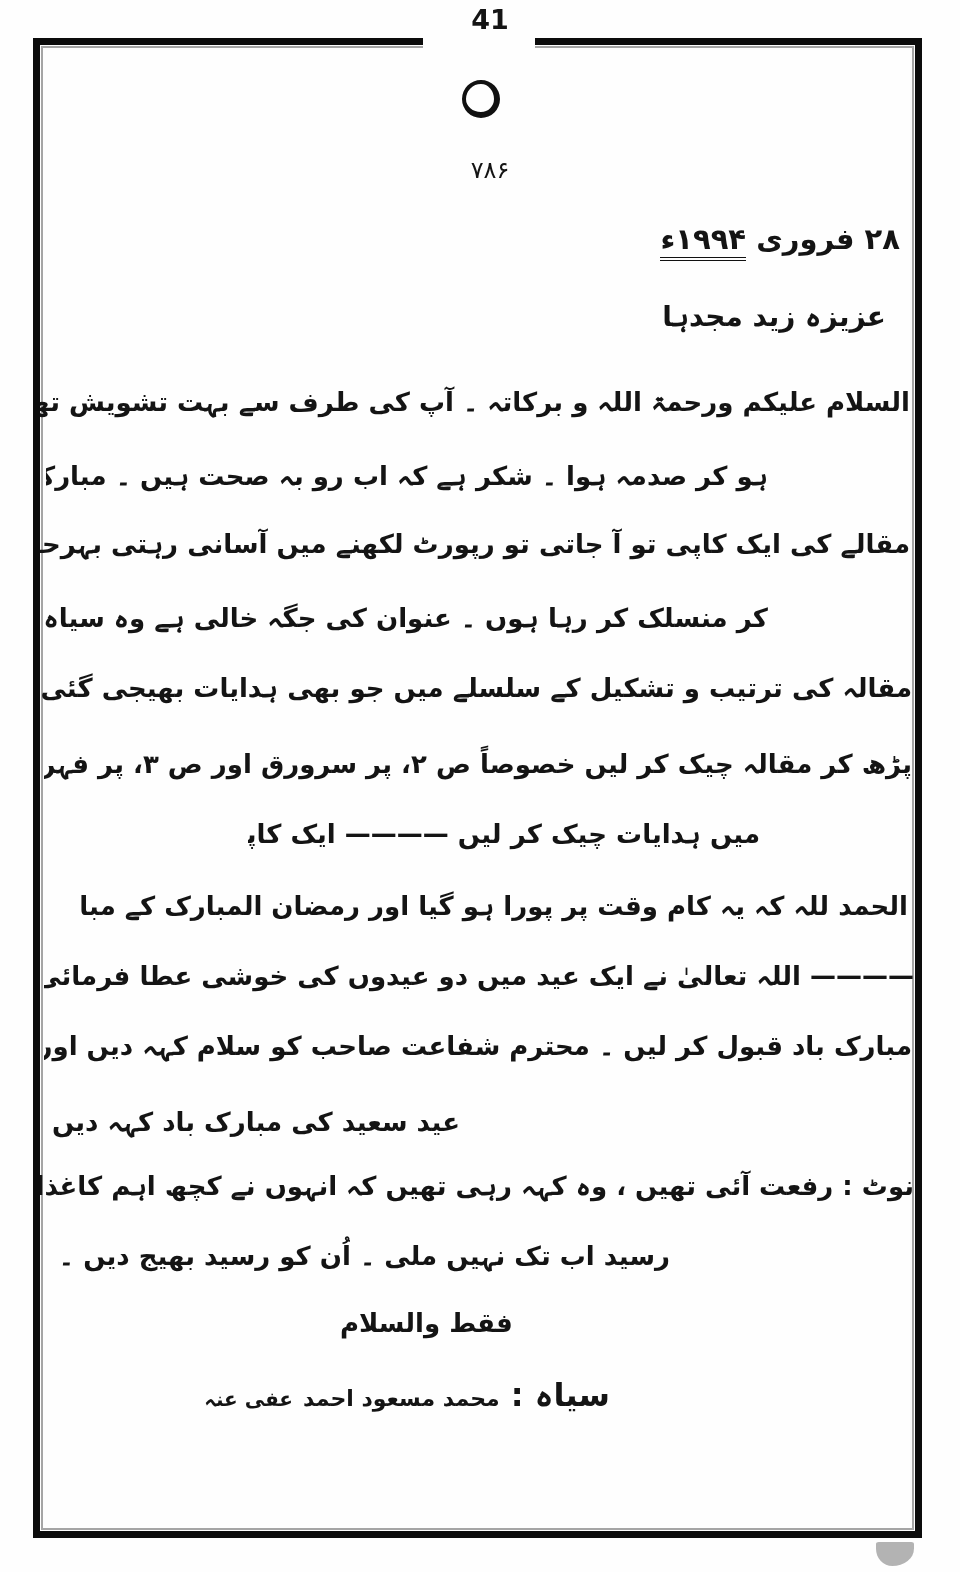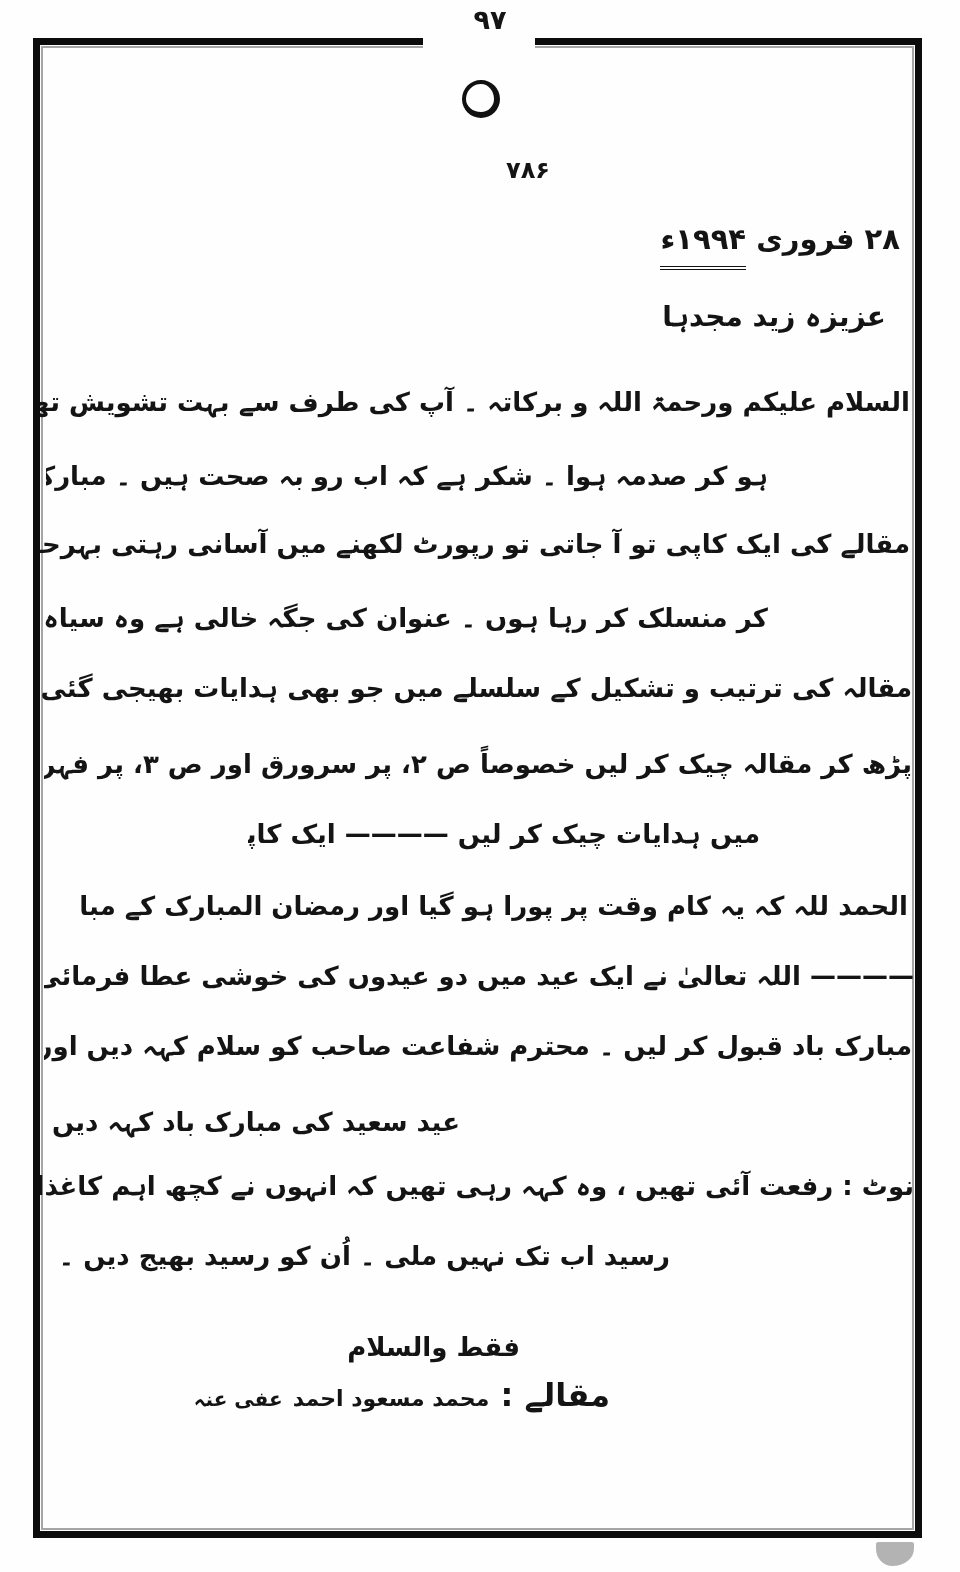--- a/index.html
+++ b/index.html
@@ -29,30 +29,30 @@
     background:#fefefe;z-index:5;
   }
   
   .circle-symbol{
     position:absolute;left:462px;top:80px;width:28px;height:28px;
     border:#111 solid;border-width:4px 6px 6px 4px;border-radius:50%;
   }
   
   .bismillah{
     position:absolute;left:430px;top:156px;width:120px;
-    text-align:right;font-size:24px;font-weight:bold;letter-spacing:5px;
+    text-align:center;font-size:24px;font-weight:normal;letter-spacing:5px;
     direction:rtl;
   }
   
   .date-line{
     position:absolute;top:222px;right:60px;
     direction:rtl;font-size:29px;font-weight:bold;white-space:nowrap;
   }
   .date-year{
-    border-bottom:4px double #111;padding-bottom:10px;
+    border-bottom:4px double #111;padding-bottom:1px;
   }
   
   .salutation{
     position:absolute;top:300px;right:74px;
     direction:rtl;font-size:28px;font-weight:bold;white-space:nowrap;
   }
   
   .bline{
     position:absolute;height:48px;line-height:48px;
     direction:rtl;text-align:right;font-size:26px;font-weight:bold;
@@ -67,44 +67,43 @@
   .l6 {top:810px;left:248px;right:200px;}
   .l7 {top:882px;left:80px;right:52px;}
   .l8 {top:952px;left:44px;right:46px;}
   .l9 {top:1022px;left:44px;right:48px;}
   .l10{top:1098px;left:52px;right:500px;}
   .l11{top:1162px;left:40px;right:46px;}
   .l12{top:1232px;left:48px;right:290px;}
   
   .closing{
     position:absolute;top:1308px;left:340px;width:180px;
-    text-align:right;direction:rtl;font-size:26px;font-weight:bold;
+    text-align:left;direction:rtl;font-size:26px;font-weight:bold;
     white-space:nowrap;
-    margin-top:24px;
   }
   .signature{
     position:absolute;top:1376px;left:140px;right:350px;
     direction:rtl;text-align:right;white-space:nowrap;
   }
   .sig-prefix{font-size:32px;font-weight:bold;}
   .sig-name{font-size:22px;font-weight:bold;letter-spacing:1px;}
   .sig-suffix{font-size:20px;font-weight:bold;margin-right:10px;text-align:center;}
   
   .corner-smudge{
     position:absolute;left:876px;top:1542px;width:38px;height:24px;
     background:#9a9a9a;border-radius:10% 10% 80% 60% / 10% 10% 100% 100%;
     opacity:.75;
   }
 </style>
 </head>
 <body>
 
 <div class="page">
 
-  <div class="page-number">۹۷</div>
+  <div class="page-number">41</div>
 
   <div class="border-gap"></div>
 
   <div class="frame">
     <div class="frame-inner"></div>
   </div>
 
   <div class="circle-symbol"></div>
 
   <div class="bismillah">۷۸۶</div>
@@ -127,18 +126,18 @@
   <div class="bline l7">الحمد للہ کہ یہ کام وقت پر پورا ہو گیا اور رمضان المبارک کے مبارک مہینے میں</div>
   <div class="bline l8">———— اللہ تعالیٰ نے ایک عید میں دو عیدوں کی خوشی عطا فرمائی ۔ ہم سب کی طرف سے دلی</div>
   <div class="bline l9">مبارک باد قبول کر لیں ۔ محترم شفاعت صاحب کو سلام کہہ دیں اور بچوں کو دعائیں ، نیز</div>
   <div class="bline l10">عید سعید کی مبارک باد کہہ دیں ۔</div>
   <div class="bline l11">نوٹ : رفعت آئی تھیں ، وہ کہہ رہی تھیں کہ انہوں نے کچھ اہم کاغذات آپ کو بھیجے ہیں مگر</div>
   <div class="bline l12">رسید اب تک نہیں ملی ۔ اُن کو رسید بھیج دیں ۔ مسعود</div>
 
   <div class="closing">فقط والسلام</div>
 
   <div class="signature">
-    <span class="sig-prefix">مقالے : </span><span class="sig-name">محمد مسعود احمد</span><span class="sig-suffix">عفی عنہ</span>
+    <span class="sig-prefix">سیاہ : </span><span class="sig-name">محمد مسعود احمد</span><span class="sig-suffix">عفی عنہ</span>
   </div>
 
   <div class="corner-smudge"></div>
 
 </div>
 
 </body></html>

